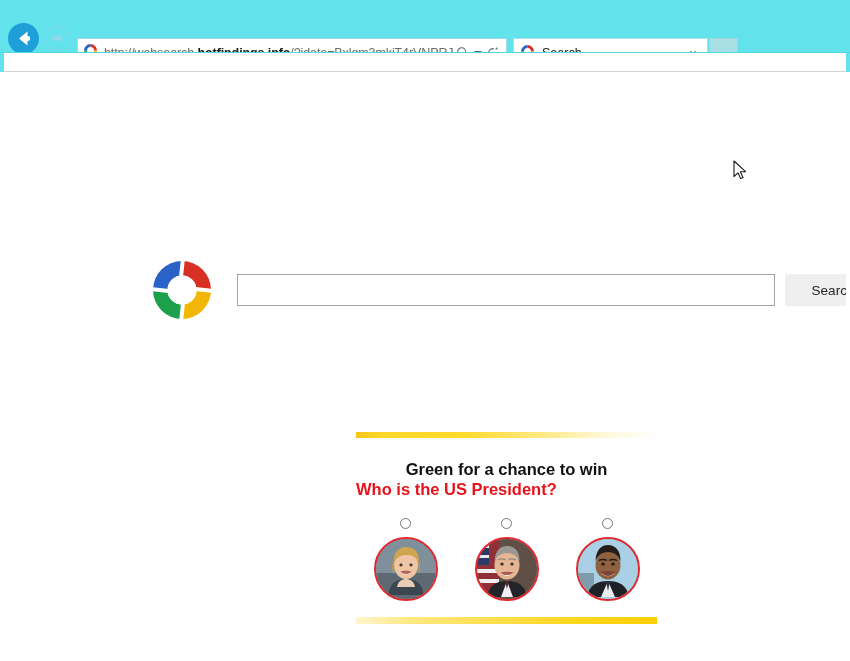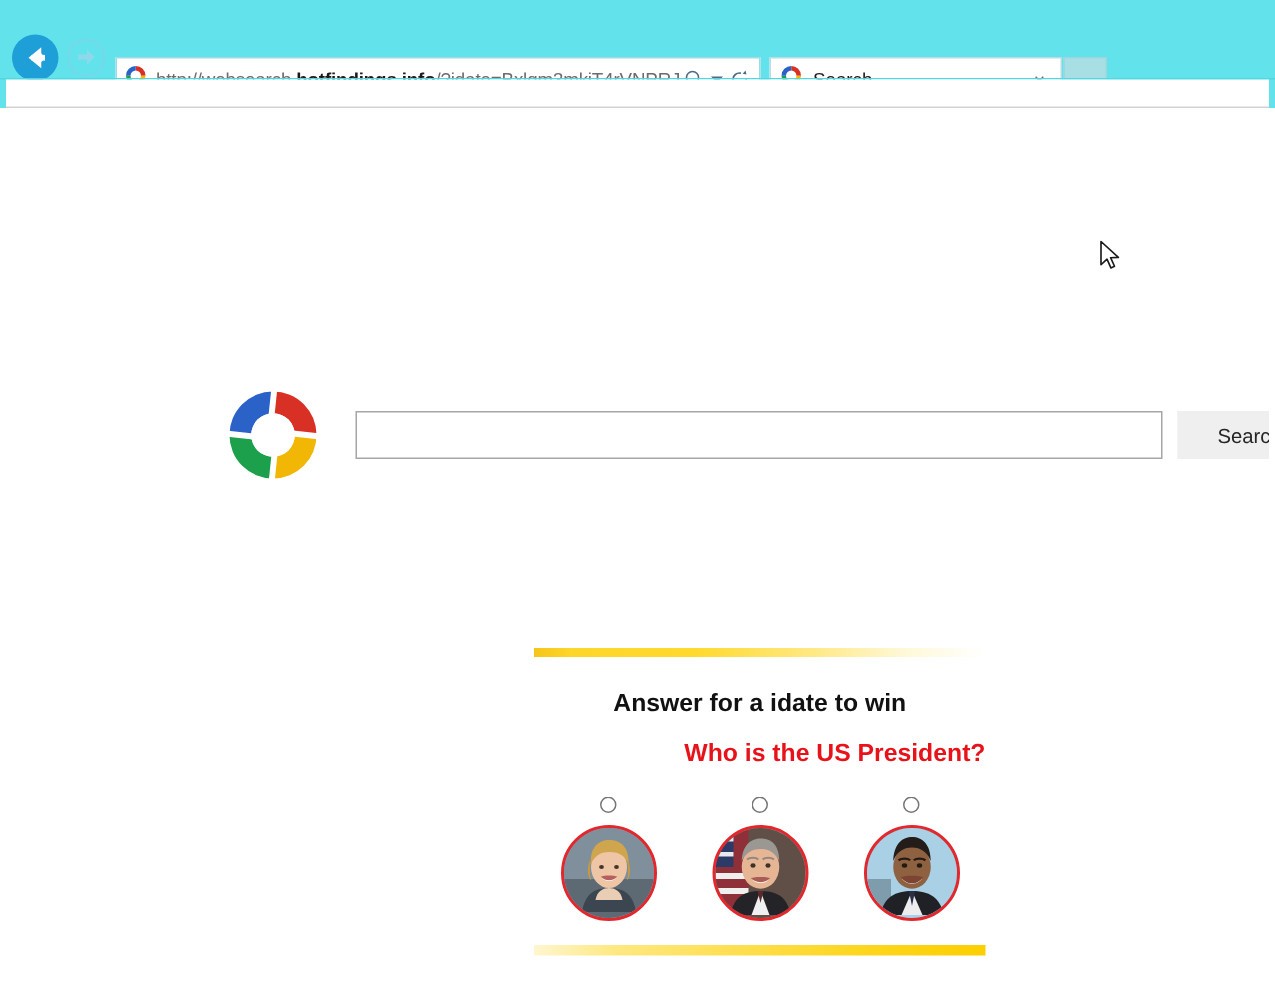--- a/index.html
+++ b/index.html
@@ -220,22 +220,21 @@
   }
   .promo-headline {
     margin-top: 21px;
     text-align: center;
     font-size: 16.5px;
     font-weight: bold;
     color: #111111;
     line-height: 1.28;
   }
   .promo-question {
-    margin-top: 13px;
-    text-align: right;
+    text-align: left;
     font-size: 16.5px;
     font-weight: bold;
     color: #e8121a;
   }
   .choices {
     margin-top: 19px;
     display: flex;
     justify-content: center;
     gap: 36px;
   }
@@ -373,21 +372,21 @@
       </span>
       <input class="search-input" type="text" placeholder="" style="">
       <button class="search-button">Search</button>
     </div>
 
     <div class="promo">
 
       <div class="promo-bar-top"></div>
 
       <div class="promo-headline">
-        <div>Answer for a idate to win</div>
+        <div>Green for a chance to win</div>
       </div>
 
       <div class="promo-question">Who is the US President?</div>
 
       <div class="choices">
 
         <div class="choice">
           <input class="choice-radio" type="radio" name="president" style="">
           <span class="choice-photo">
             <svg width="60" height="60" viewBox="0 0 60 60">

